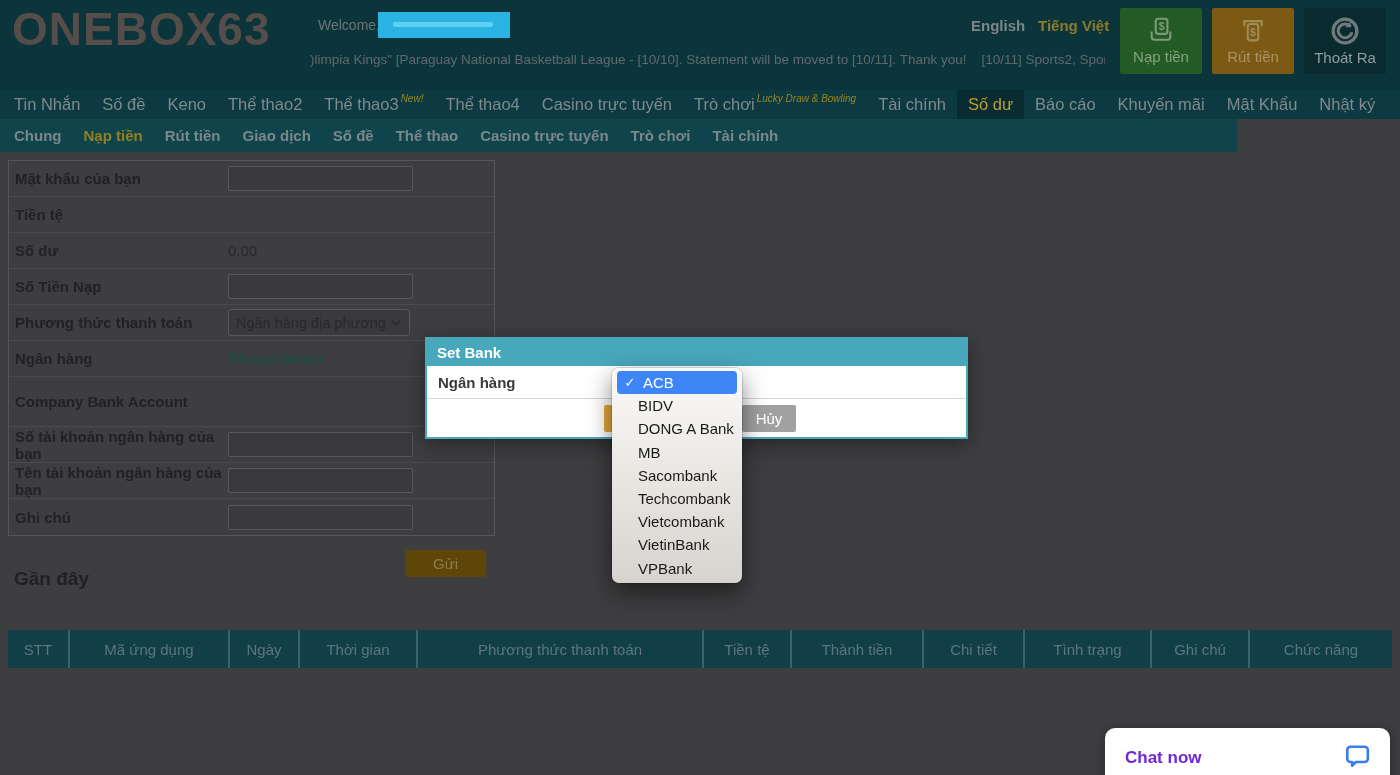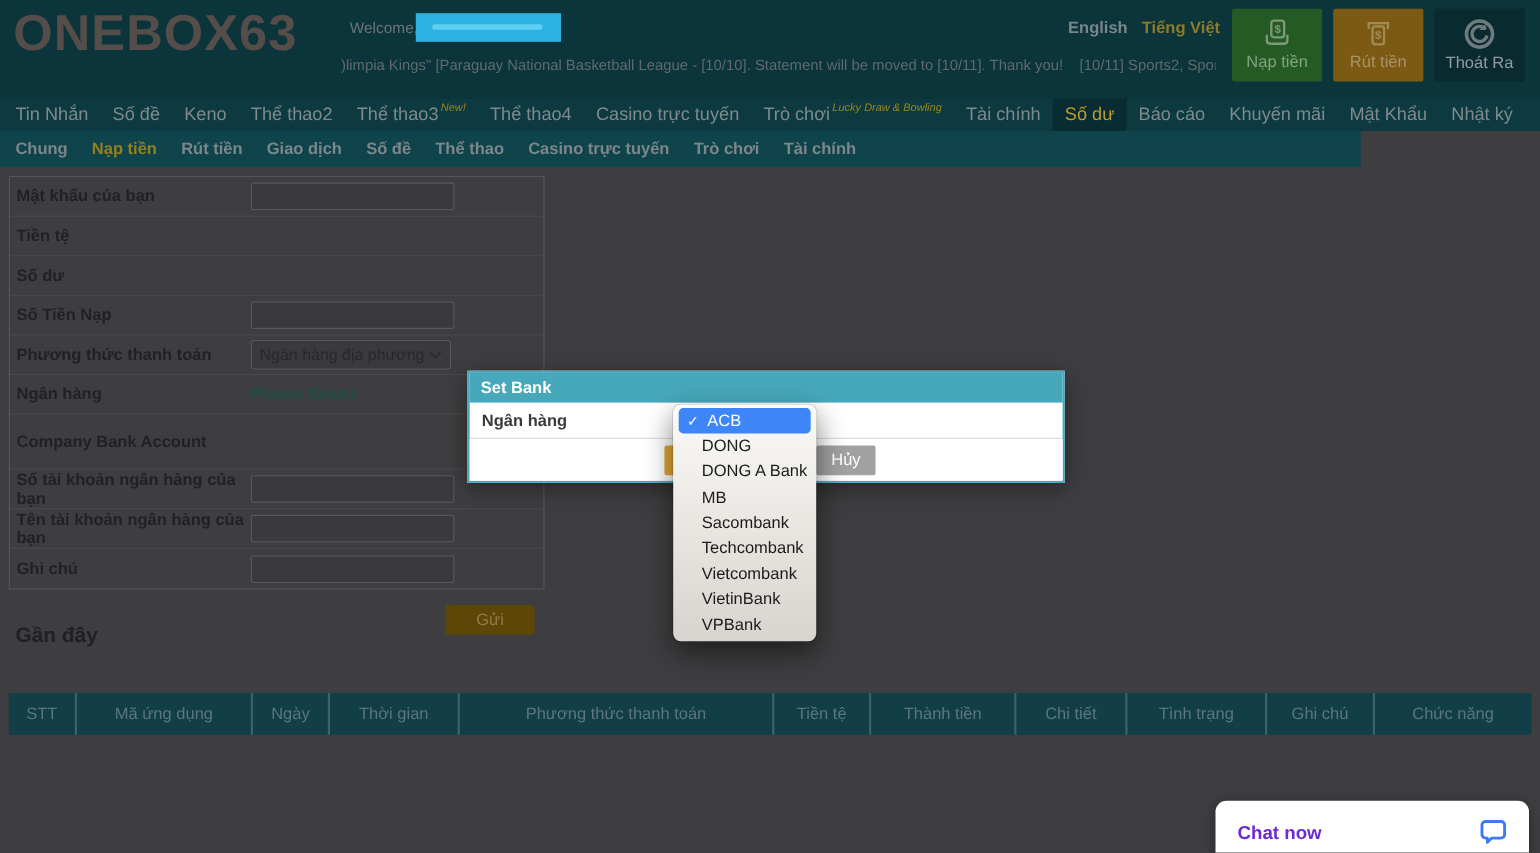--- a/index.html
+++ b/index.html
@@ -186,20 +186,23 @@
     <div class="f-label">Mật khẩu của bạn</div>
     <div class="f-control">
         <input class="f-input" type="password" style="">
       </div>
   </div>
   <div class="f-row">
     <div class="f-label">Tiền tệ</div>
   </div>
   <div class="f-row">
     <div class="f-label">Số dư</div>
+    <div class="f-control">
+        <span class="f-static">0.00</span>
+      </div>
   </div>
   <div class="f-row">
     <div class="f-label">Số Tiền Nạp</div>
     <div class="f-control">
         <input class="f-input" style="">
       </div>
   </div>
   <div class="f-row">
     <div class="f-label">Phương thức thanh toán</div>
     <div class="f-control">
@@ -268,21 +271,21 @@
     <button class="modal-save"></button>
     <button class="modal-cancel">Hủy</button>
   </div>
 </div>
 
 <div class="dropdown">
   <div class="dd-item selected">
     <span class="dd-check">✓</span>
     <span>ACB</span>
   </div>
-  <div class="dd-item">DONG</div>
+  <div class="dd-item">BIDV</div>
   <div class="dd-item">DONG A Bank</div>
   <div class="dd-item">MB</div>
   <div class="dd-item">Sacombank</div>
   <div class="dd-item">Techcombank</div>
   <div class="dd-item">Vietcombank</div>
   <div class="dd-item">VietinBank</div>
   <div class="dd-item">VPBank</div>
 </div>
 
 <div class="chat">

